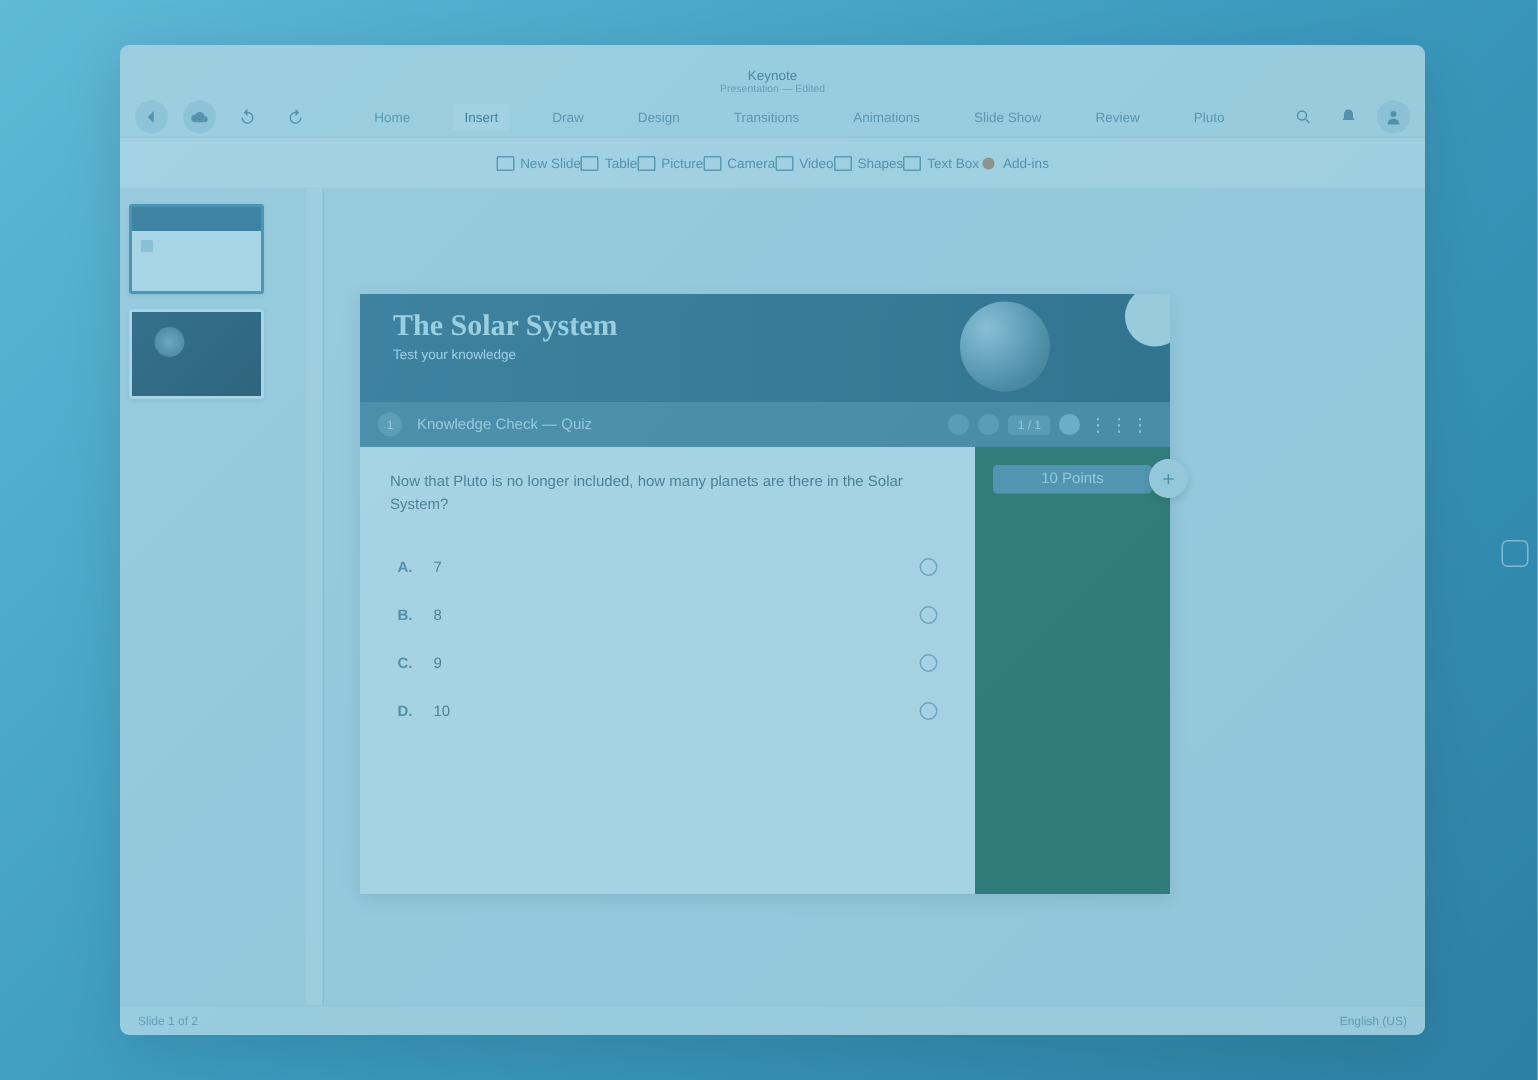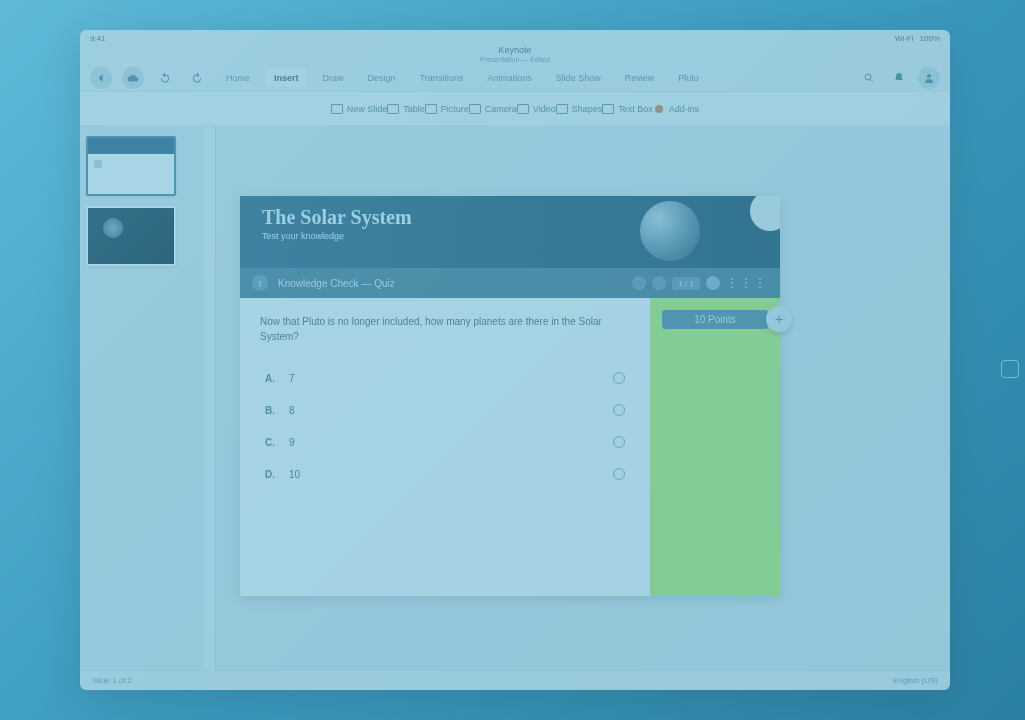--- a/index.html
+++ b/index.html
@@ -13,32 +13,32 @@
   position:absolute; left:80px; top:30px; width:870px; height:660px;
   background:#e8f0f3; border-radius:6px; box-shadow:0 10px 40px rgba(0,0,0,.25);
   display:flex; flex-direction:column; filter:opacity(.9);
 }
 .statusbar{
   height:16px; display:flex; align-items:center; justify-content:space-between;
   padding:0 10px; font-size:8px; color:#4a6275;
 }
 .statusbar .right{display:flex;gap:6px;align-items:center}
 .titlebar{
-  height:18px; text-align:center; font-size:9px; color:#4a6275; line-height:9px;
+  height:18px; text-align:center; font-size:9px; color:#4a6275; line-height:9px;margin-top:16px;
 }
 .titlebar .sub{font-size:7px;color:#7a94a5}
 .ribbon-top{
   height:28px; display:flex; align-items:center; gap:10px; padding:0 10px;
   border-bottom:1px solid rgba(0,0,0,.05);
 }
 .icon-btn{width:22px;height:22px;border-radius:50%;background:rgba(100,140,160,.2);display:flex;align-items:center;justify-content:center;cursor:pointer}
 .icon-btn svg{width:12px;height:12px;fill:#5a7b8e}
-.ribbon-tabs{display:flex;gap:8px;flex:1;justify-content:flex-start;font-size:9px;color:#6a8599}
+.ribbon-tabs{display:flex;gap:20px;flex:1;justify-content:center;font-size:9px;color:#6a8599}
 .ribbon-tab{padding:4px 8px;cursor:pointer;border-radius:3px 3px 0 0}
-.ribbon-tab.active{background:#f4f8fa;color:#355a72;font-weight:700}
+.ribbon-tab.active{background:#f4f8fa;color:#355a72;font-weight:400}
 .ribbon-right{display:flex;gap:8px}
 .ribbon-insert{
   height:34px;background:#f4f8fa;display:flex;align-items:center;justify-content:center;
   font-size:9px;color:#5a7b8e;border-bottom:1px solid rgba(0,0,0,.05);
 }
 .ins-item{display:flex;align-items:center;gap:4px;cursor:pointer}
 .ins-item .ibox{width:12px;height:10px;border:1px solid #6a8a9c;border-radius:1px}
 .ins-item svg{width:12px;height:12px;fill:#6a8a9c}
 .workspace{flex:1;display:flex;background:#dfe9ee;position:relative}
 .thumbs{width:110px;padding:10px 6px;display:flex;flex-direction:column;gap:10px}
@@ -73,37 +73,30 @@
 .q-bar .cbtn{width:14px;height:14px;border-radius:50%;background:#6a92a4;cursor:pointer}
 .q-bar .pill{padding:2px 6px;border-radius:3px;background:#6a92a4;font-size:8px}
 .q-bar .dots{font-size:12px;letter-spacing:2px;cursor:pointer}
 .q-body{display:flex;height:298px}
 .q-left{width:410px;padding:16px 20px;font-size:10px;color:#4a5a65}
 .q-text{line-height:1.5;margin-bottom:18px}
 .opt{display:flex;align-items:center;justify-content:space-between;padding:10px 5px;cursor:pointer}
 .opt .lab{display:flex;gap:14px}
 .opt .lab .let{font-weight:600;color:#5a7488}
 .opt .radio{width:12px;height:12px;border:1.5px solid #8aa5b5;border-radius:50%}
-.q-right{flex:1;background:#bef264;padding:12px;color:#dce8ee;position:relative}
+.q-right{flex:1;background:#14532d;padding:12px;color:#dce8ee;position:relative}
 .q-right .pts{background:#5a8498;border-radius:3px;padding:4px 10px;font-size:10px;text-align:center;margin-bottom:8px;cursor:pointer}
 .fab{position:absolute;right:-12px;top:110px;width:26px;height:26px;border-radius:50%;background:#dfe8ed;box-shadow:0 2px 6px rgba(0,0,0,.2);display:flex;align-items:center;justify-content:center;cursor:pointer;font-size:14px;color:#5a7b8e}
 .footer{height:20px;display:flex;align-items:center;padding:0 12px;font-size:8px;color:#7a94a5;border-top:1px solid rgba(0,0,0,.05);justify-content:space-between}
 .side-handle{position:absolute;right:6px;top:50%;width:18px;height:18px;border:1.5px solid rgba(255,255,255,.6);border-radius:4px}
 </style>
 </head>
 <body>
 
 <div class="app">
-  <div class="statusbar">
-    <span>9:41</span>
-    <div class="right">
-      <span>Wi-Fi</span>
-      <span>100%</span>
-    </div>
-  </div>
 
   <div class="titlebar">
     <div>Keynote</div>
     <div class="sub">Presentation — Edited</div>
   </div>
 
   <div class="ribbon-top">
     <div class="icon-btn">
         <svg viewBox="0 0 24 24">
           <path d="M15 4l-8 8 8 8v-16z"></path>

